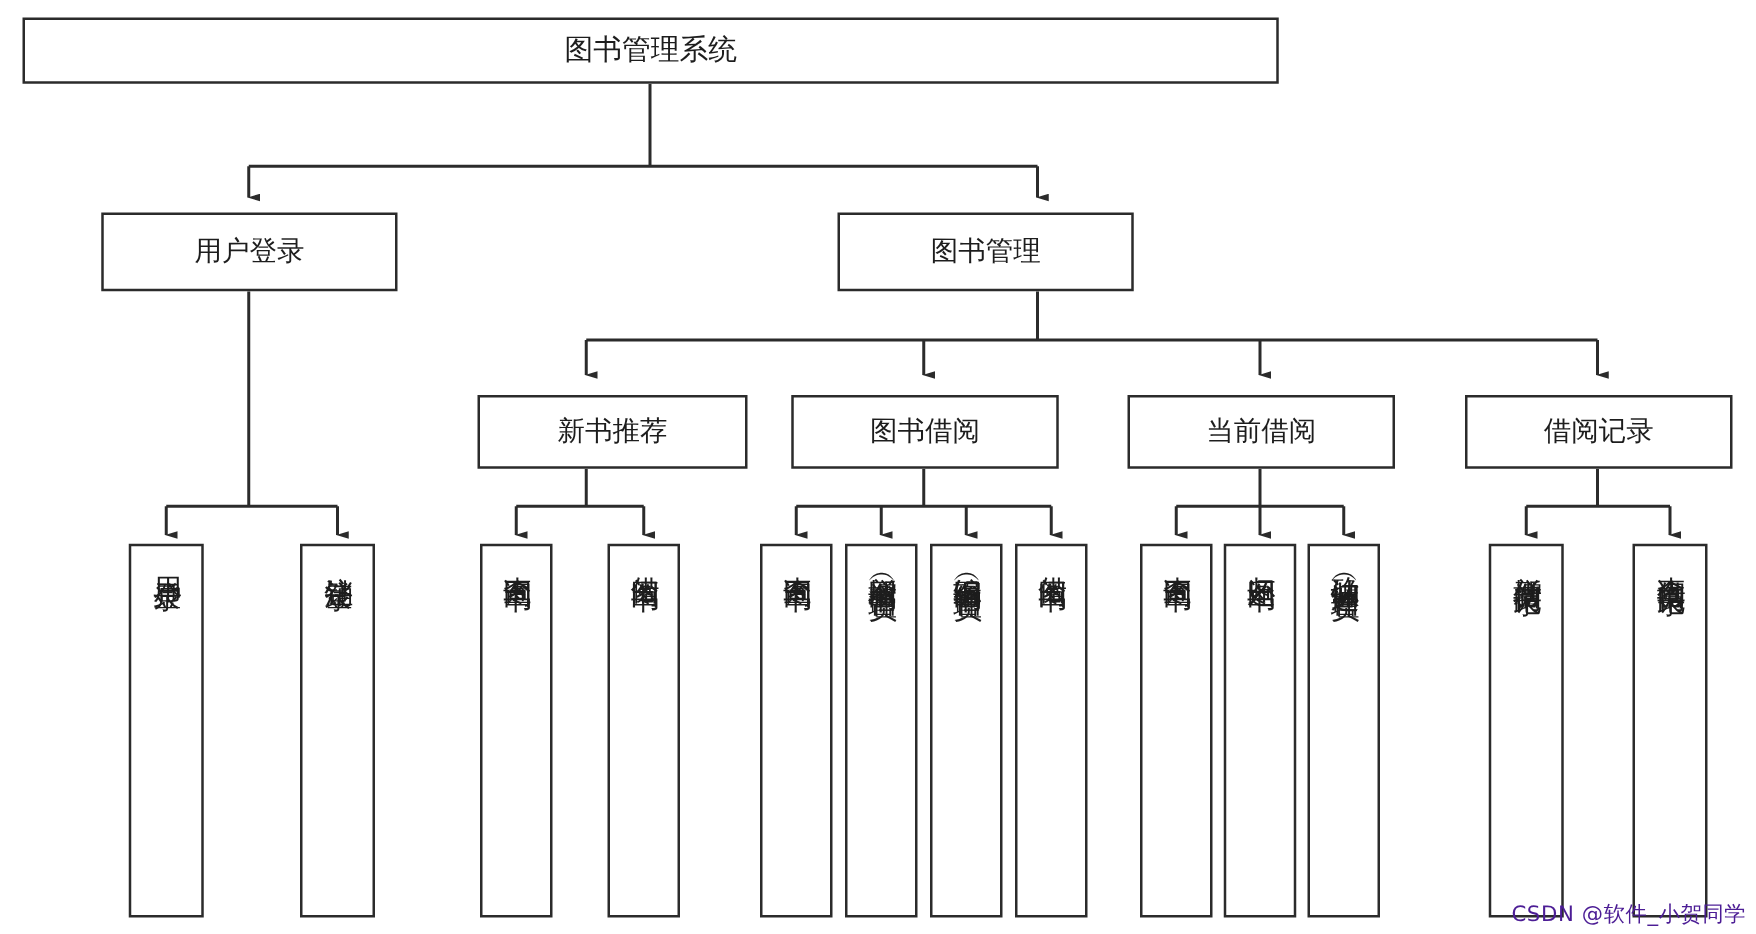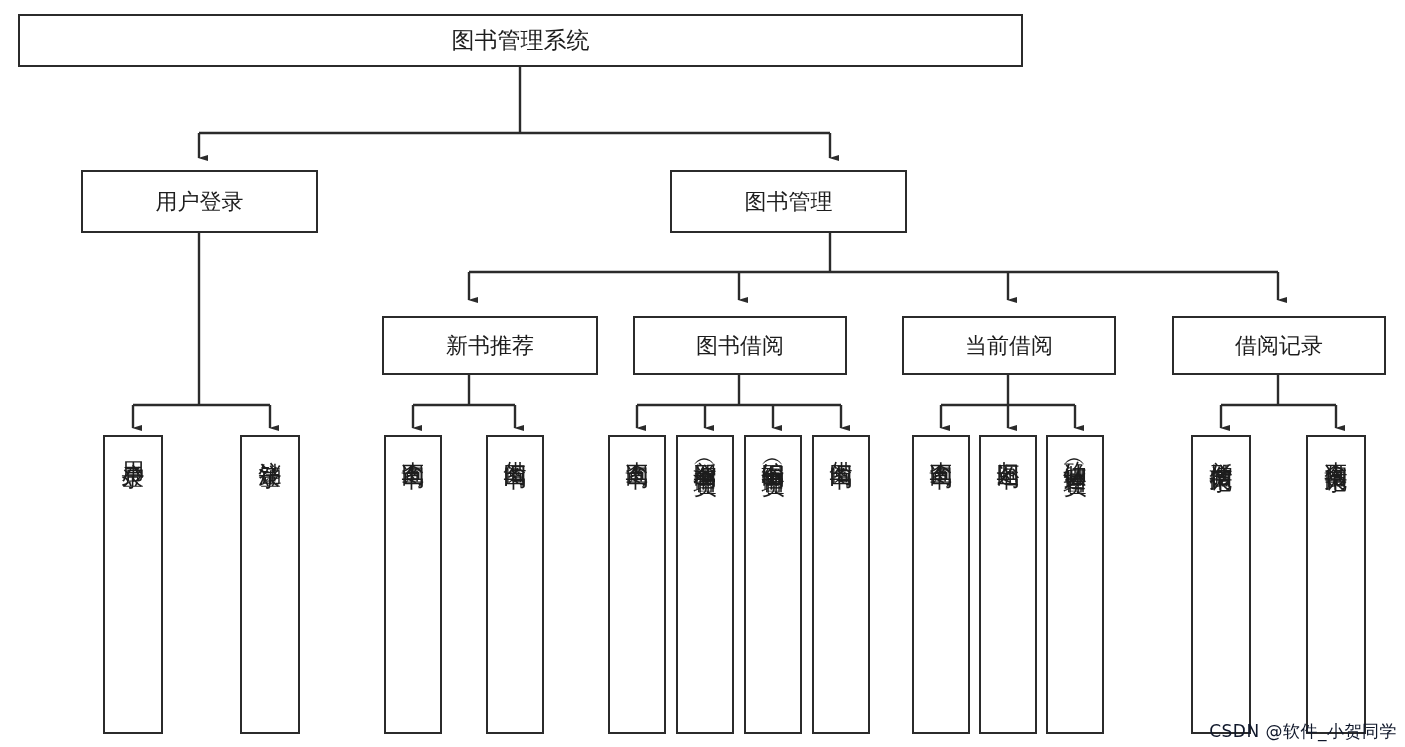--- a/index.html
+++ b/index.html
@@ -53,21 +53,21 @@
     font-size:23px;
     letter-spacing:2px;
     line-height:1;
     white-space:nowrap;
   }
   .watermark{
     position:absolute;
     right:8px;
     bottom:4px;
     font-size:17px;
-    color:#0f172a;
+    color:#4c1d95;
     white-space:nowrap;
     letter-spacing:0.5px;
   }
 </style>
 </head>
 <body>
 
 <div id="stage">
 
   <svg class="wires" viewBox="0 0 1405 747" xmlns="http://www.w3.org/2000/svg">

